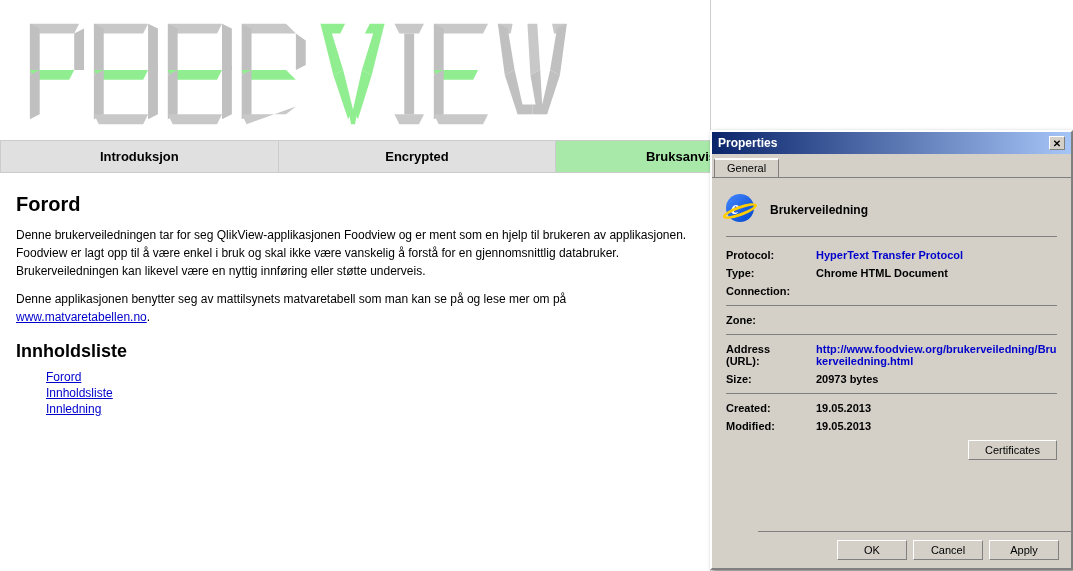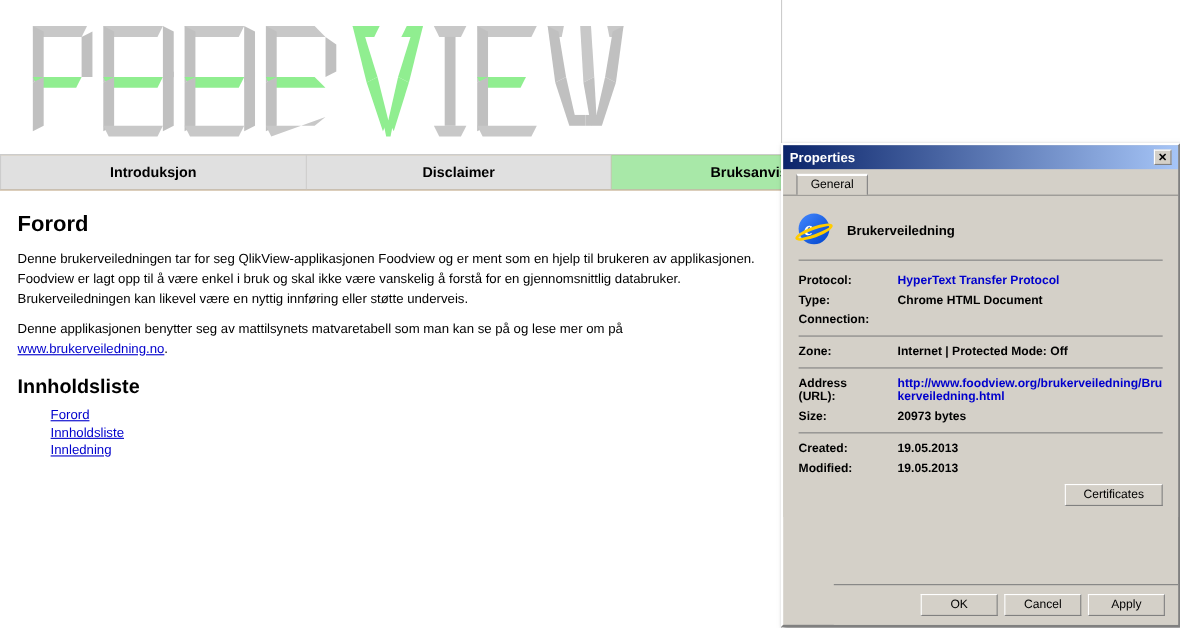--- a/index.html
+++ b/index.html
@@ -33,21 +33,21 @@
       justify-content: flex-start;
       padding: 10px 20px;
     }
 
     
     #nav-tabs {
       display: flex;
       width: 834px;
       border-top: 1px solid #ccc;
       border-bottom: 1px solid #ccc;
-      background: #a16207;
+      background: #4d7c0f;
     }
 
     .nav-tab {
       flex: 1;
       text-align: center;
       padding: 8px 0;
       font-size: 13px;
       font-weight: bold;
       border-right: 1px solid #ccc;
       cursor: pointer;
@@ -148,21 +148,21 @@
       cursor: pointer;
       display: flex;
       align-items: center;
       justify-content: center;
       font-weight: bold;
       color: #000;
     }
 
     #dialog-tabs {
       display: flex;
-      padding: 4px 6px 0 12px;
+      padding: 4px 6px 0 2px;
       background: #d4d0c8;
       border-bottom: 1px solid #808080;
     }
 
     .dialog-tab {
       padding: 3px 12px;
       font-size: 11px;
       border: 1px solid #808080;
       border-bottom: none;
       background: #d4d0c8;
@@ -392,30 +392,30 @@
         <polygon points="55,90 40,90 40,100 55,100" fill="#c0c0c0"></polygon>
 
         <polygon points="35,8 45,8 48,55 38,60" fill="#c8c8c8"></polygon>
         <polygon points="38,60 48,55 50,90 45,100" fill="#c0c0c0"></polygon>
       </g>
     </svg>
   </div>
 
   <div id="nav-tabs">
     <div class="nav-tab">Introduksjon</div>
-    <div class="nav-tab">Disclaimer</div>
+    <div class="nav-tab">Encrypted</div>
     <div class="nav-tab active">Bruksanvisning</div>
   </div>
 
   <div id="content-area">
     <h2>Forord</h2>
     <p>Denne brukerveiledningen tar for seg QlikView-applikasjonen Foodview og er ment som en hjelp til brukeren av applikasjonen. Foodview er lagt opp til å være enkel i bruk og skal ikke være vanskelig å forstå for en gjennomsnittlig databruker. Brukerveiledningen kan likevel være en nyttig innføring eller støtte underveis.</p>
     <p>
       <span>Denne applikasjonen benytter seg av mattilsynets matvaretabell som man kan se på og lese mer om på</span>
-      <a href="#">www.brukerveiledning.no</a>.
+      <a href="#">www.matvaretabellen.no</a>.
     </p>
     <h3>Innholdsliste</h3>
     <ul class="toc-list">
       <li>Forord</li>
       <li>Innholdsliste</li>
       <li>Innledning</li>
     </ul>
   </div>
 </div>
 
@@ -449,21 +449,20 @@
     <div class="prop-row">
       <span class="prop-label">Type:</span>
       <span class="prop-value black">Chrome HTML Document</span>
     </div>
     <div class="prop-row">
       <span class="prop-label">Connection:</span>
     </div>
     <hr class="prop-separator">
     <div class="prop-row">
       <span class="prop-label">Zone:</span>
-      <span class="prop-value black">Internet | Protected Mode: Off</span>
     </div>
     <hr class="prop-separator">
     <div class="prop-row">
       <span class="prop-label" style="white-space:pre-line;">Address
 (URL):</span>
       <span class="prop-value" style="word-break:break-all;">http://www.foodview.org/brukerveiledning/Brukerveiledning.html</span>
     </div>
     <div class="prop-row">
       <span class="prop-label">Size:</span>
       <span class="prop-value black">20973 bytes</span>

